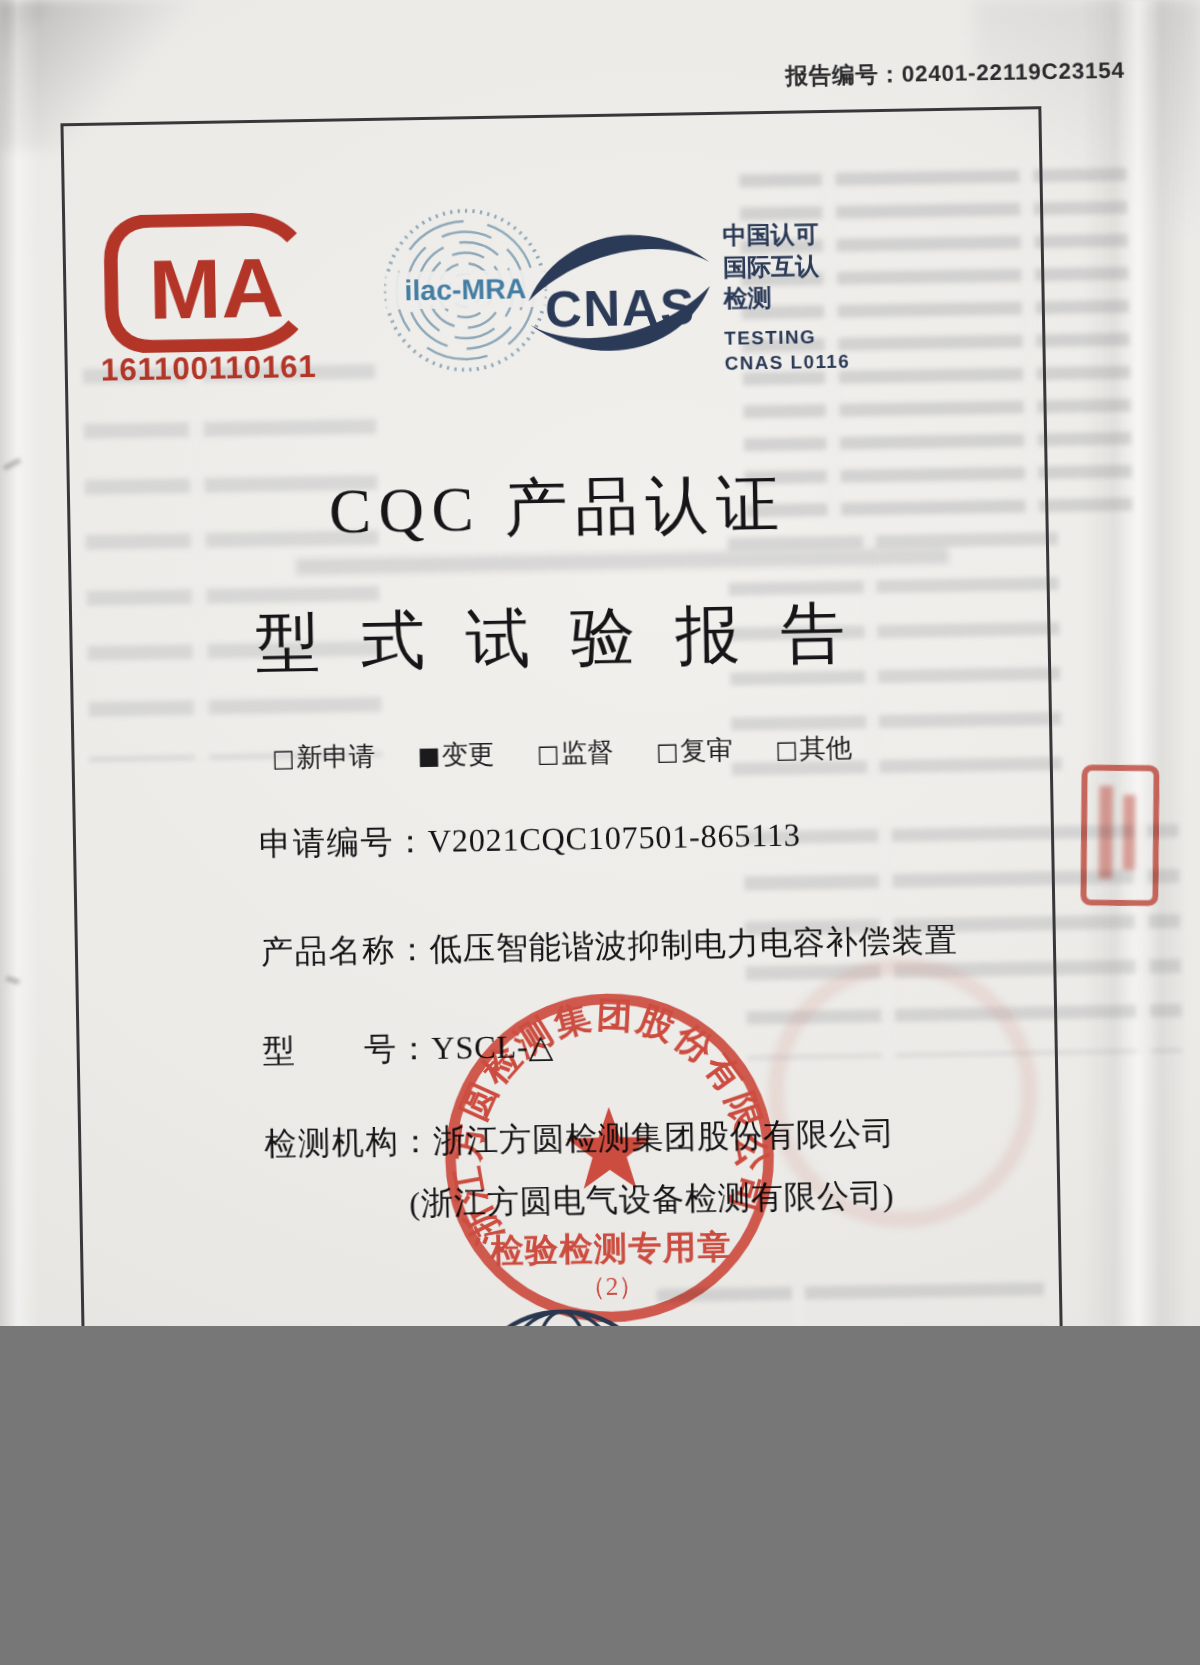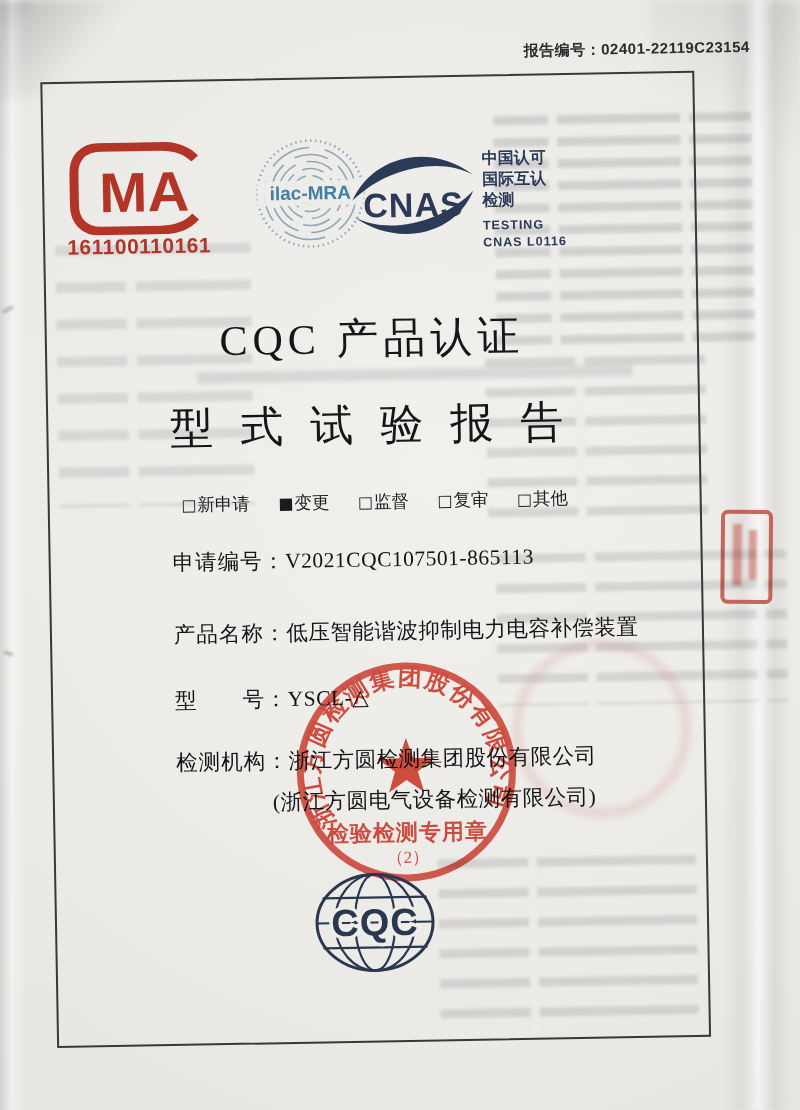--- a/index.html
+++ b/index.html
@@ -1,16 +1,16 @@
 <!DOCTYPE html>
 <html><head>
 <meta charset="utf-8">
 <style>
   html,body{margin:0;padding:0;background:#777;}
-  .photo{position:relative;width:800px;height:1110px;overflow:hidden;margin:0 auto;
+  .photo{position:relative;width:800px;height:884px;overflow:hidden;margin:0 auto;
     background:radial-gradient(120% 90% at 55% 42%, #f1f0ed 0%, #ebeae7 55%, #e2e1de 100%);
     font-family:"Liberation Serif","DejaVu Serif",serif;color:#1b1b1d;}
   
   .corner-tl{position:absolute;left:0;top:0;width:170px;height:100px;
     background:linear-gradient(132deg,#9d9c9a 0%,#c7c6c4 16%,rgba(235,234,231,0) 52%);filter:blur(4px);}
   .corner-tr{position:absolute;right:0;top:0;width:150px;height:190px;
     background:linear-gradient(210deg,#d4d3d1 0%,rgba(235,234,231,0) 60%);filter:blur(5px);}
   .fold-right{position:absolute;top:0;left:722px;width:70px;height:1110px;
     background:linear-gradient(90deg,rgba(0,0,0,0) 0%,rgba(120,120,118,.10) 30%,rgba(255,255,255,.55) 52%,rgba(140,140,138,.14) 74%,rgba(0,0,0,0) 100%);filter:blur(1px);}
   .edge-left{position:absolute;top:0;left:0;width:26px;height:1110px;

